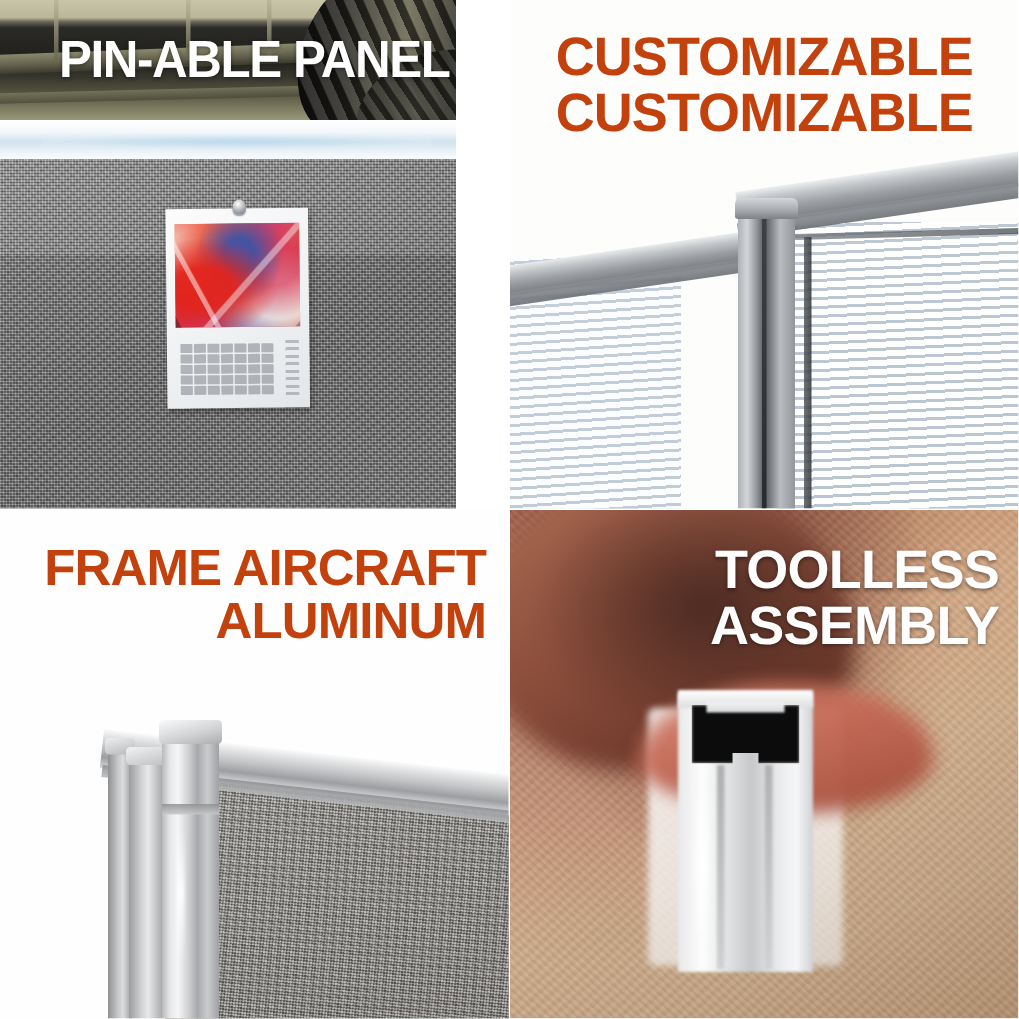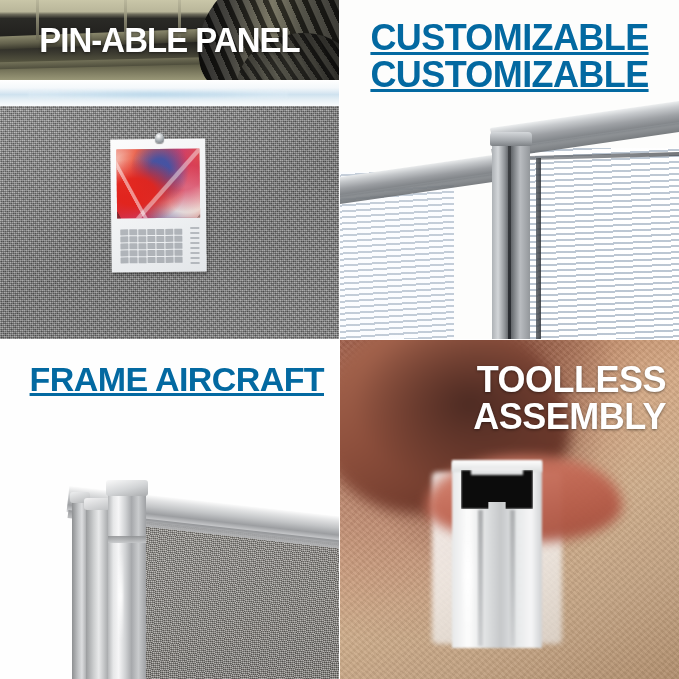--- a/index.html
+++ b/index.html
@@ -2,21 +2,21 @@
 <html><head>
 <meta charset="utf-8">
 <style>
   html,body{margin:0;padding:0;background:#fff;}
   body{width:679px;height:679px;overflow:hidden;
        font-family:"Liberation Sans","DejaVu Sans",sans-serif;}
 
   #infographic{position:relative;width:679px;height:679px;background:#ffffff;}
 
   .quad{position:absolute;overflow:hidden;background:#ffffff;}
-  #q-tl{left:0;top:0;width:304px;height:339px;padding-left:40px;}
+  #q-tl{left:0;top:0;width:304px;height:339px;}
   #q-tr{left:340px;top:0;width:339px;height:339px;}
   #q-bl{left:0;top:340px;width:339px;height:339px;}
   #q-br{left:340px;top:340px;width:339px;height:339px;}
 
   
   .tl-ceiling{position:absolute;left:0;top:0;width:339px;height:84px;
     background:
       linear-gradient(180deg,#c9c6a8 0%,#b9b69a 14%,#6e6c5c 17%,#2a2a26 22%,
                       #201f1c 48%,#39382f 62%,#55543f 74%,#7d7b60 86%,#a7a583 100%);
     overflow:hidden;}
@@ -225,21 +225,21 @@
   .br-extr-rib2{position:absolute;left:170px;top:170px;width:5px;height:136px;
     background:linear-gradient(180deg,#a4a6a8,#cdcfd1);filter:blur(1.2px);opacity:.8;}
   .br-gloss{position:absolute;left:124px;top:176px;width:8px;height:120px;
     background:linear-gradient(180deg,rgba(255,255,255,.0),rgba(255,255,255,.9),rgba(255,255,255,0));
     filter:blur(2px);}
 
   
   .cap{position:absolute;z-index:20;font-weight:700;line-height:1.02;
        letter-spacing:-.2px;}
   .cap-white{color:#ffffff;}
-  .cap-navy{color:#0369a1;text-decoration:underline;}
+  .cap-navy{color:#c2410c;}
 
   #cap-pinable{left:0;top:22px;width:339px;text-align:center;
     font-size:35px;letter-spacing:-1px;
     font-family:"Liberation Sans Narrow","Liberation Sans",sans-serif;
     transform:scaleX(.94);transform-origin:50% 50%;}
   #cap-custom{left:8px;top:20px;width:323px;text-align:center;font-size:36px;
     letter-spacing:-.6px;}
   #cap-custom span{display:block;}
   #cap-light{left:6px;top:22px;width:318px;text-align:right;font-size:34px;
     letter-spacing:-.6px;}
@@ -344,20 +344,21 @@
     <div class="bl-post3-top"></div>
     <div class="bl-post2"></div>
     <div class="bl-post2-top"></div>
     <div class="bl-post"></div>
     <div class="bl-post-top"></div>
     <div class="bl-corner-joint"></div>
     <div class="bl-highlight"></div>
 
     <div class="cap cap-navy" id="cap-light">
       <span>FRAME AIRCRAFT</span>
+      <span>ALUMINUM</span>
     </div>
   </div>
 
   <div class="quad" id="q-br">
     <div class="br-bg"></div>
     <div class="br-noise"></div>
     <div class="br-hand"></div>
     <div class="br-card"></div>
     <div class="br-thumb"></div>
     <div class="br-extr"></div>

